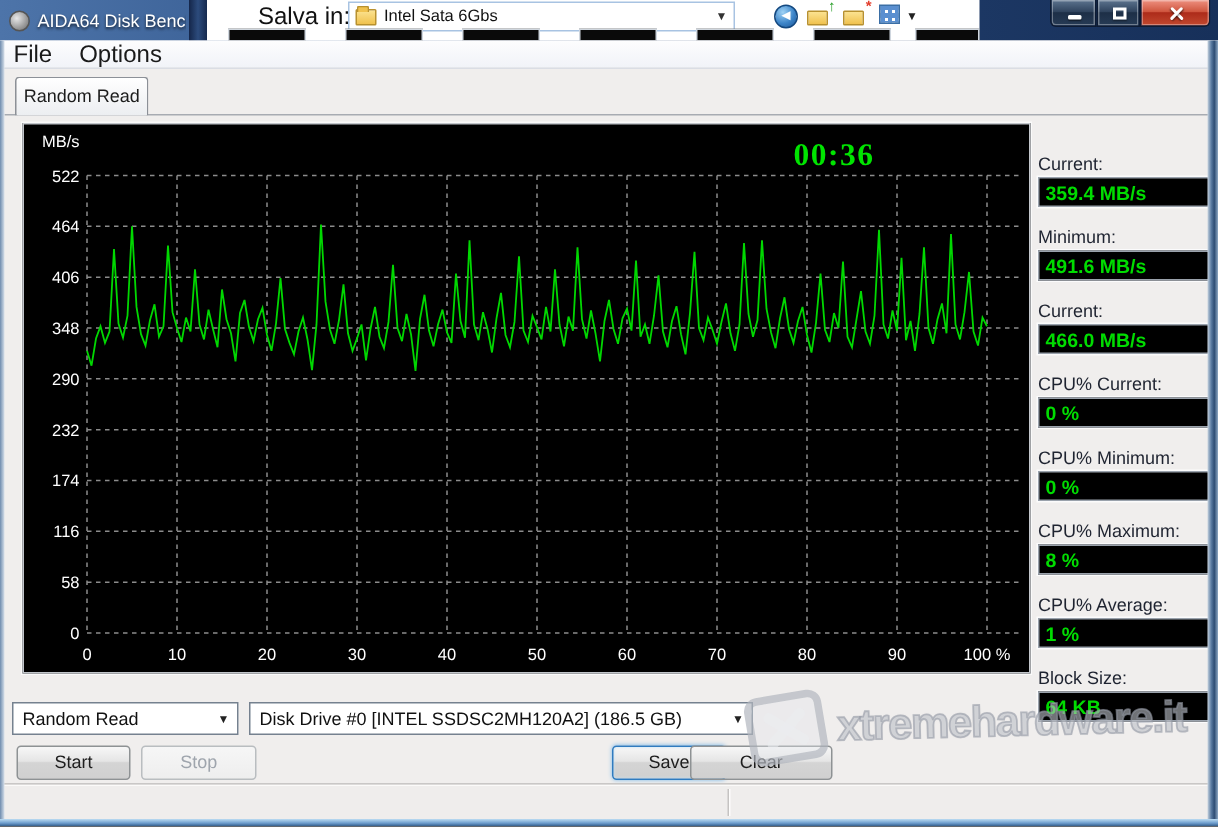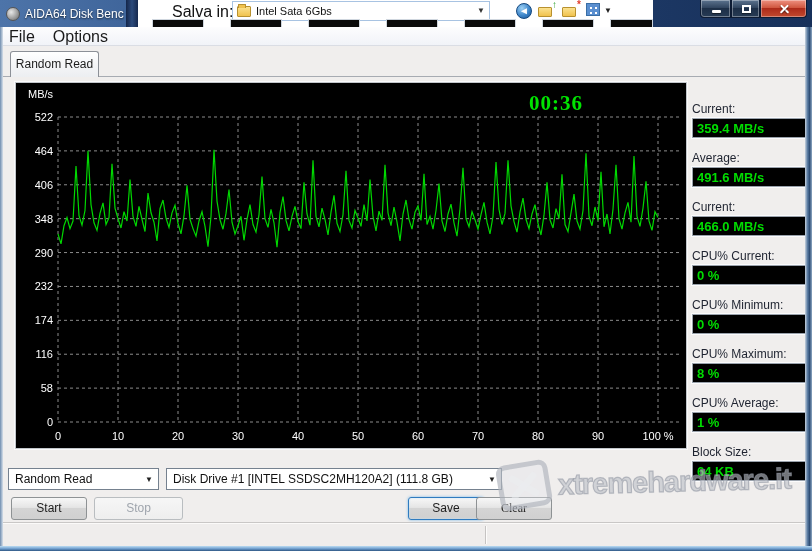--- a/index.html
+++ b/index.html
@@ -81,23 +81,23 @@
 
   
   .combo { position:absolute; height:22px; background:#fff; border:1px solid #75818f; font-size:12px; color:#111; }
   .combo .txt { position:absolute; left:6px; top:3px; white-space:nowrap; }
   .combo .arr { position:absolute; right:5px; top:6px; font-size:8px; color:#222; }
   .combo.c1 { left:8px; top:468px; width:151px; }
   .combo.c2 { left:166px; top:468px; width:336px; }
   .btn { position:absolute; top:497px; height:23px; font-size:12px; color:#1d1d1d; text-align:center; line-height:21px;
     background:linear-gradient(#f7f7f7,#e5e5e5 45%,#d4d4d4 50%,#d0d0d0); border:1px solid #8e9294; border-radius:3px; }
   .btn.start { left:11px; width:76px; }
-  .btn.stop { left:94px; width:89px; color:#9fa5ad; border-color:#b9bdc0; background:linear-gradient(#f6f6f6,#eeeeee); }
+  .btn.stop { left:94px; width:77px; color:#9fa5ad; border-color:#b9bdc0; background:linear-gradient(#f6f6f6,#eeeeee); }
   .btn.save { left:408px; width:76px; border-color:#2f7bbf; box-shadow:0 0 3px #7ab8e8, inset 0 0 2px #bfe0f5; }
-  .btn.clear { left:476px; width:76px;font-family:Liberation Serif, serif; }
+  .btn.clear { left:460px; width:95px; }
 
   
   .statusbar { position:absolute; left:0; top:522px; width:812px; height:24px; background:#efedec; border-top:1px solid #c9c7c6; box-shadow:inset 0 1px 0 #fbfaf9; }
   .sb-div { position:absolute; left:485px; top:3px; width:1px; height:18px; background:#c5c3c2; box-shadow:1px 0 0 #fdfcfb; }
   .frame-bottom { position:absolute; left:0; top:546px; width:812px; height:5px; background:linear-gradient(#bcdcf2,#6d9dcd 55%,#2d5683); }
   .frame-left { position:absolute; left:0; top:27px; width:3px; height:519px; background:linear-gradient(to right,#6f8cae,#d7e0ea); }
   .frame-right { position:absolute; right:0; top:27px; width:7px; height:519px; background:linear-gradient(to right,#c7d3df,#5c7da3 35%,#2e4d74 65%,#8fa9c4); }
 
   
   .watermark { position:absolute; left:498px; top:451px; width:310px; height:62px; transform:rotate(-1.5deg);
@@ -219,21 +219,21 @@
         <polyline points="42.0,150.9 45.0,160.8 48.0,142.7 51.0,134.5 54.0,145.6 57.0,138.0 60.0,83.1 63.0,132.7 66.0,142.1 69.0,127.5 72.0,67.9 75.0,121.6 78.0,139.8 81.0,147.4 84.0,130.4 87.0,119.9 90.0,141.5 93.0,134.5 96.0,80.7 99.0,125.1 102.0,135.7 105.0,145.0 108.0,128.7 111.0,138.0 114.0,96.5 117.0,133.3 120.0,143.3 123.0,123.4 126.0,136.3 129.0,148.5 132.0,110.0 135.0,129.8 138.0,139.2 141.0,157.9 144.0,125.7 147.0,117.0 150.0,135.1 153.0,144.4 156.0,129.8 159.0,122.2 162.0,140.3 165.0,150.9 168.0,132.7 171.0,102.4 174.0,136.3 177.0,145.6 180.0,153.2 183.0,138.0 186.0,128.7 189.0,143.3 192.0,163.7 195.0,133.3 198.0,66.7 201.0,118.1 204.0,136.8 207.0,146.2 210.0,130.4 213.0,106.5 216.0,139.2 219.0,150.9 222.0,142.7 225.0,133.3 228.0,157.3 231.0,136.3 234.0,121.6 237.0,141.5 240.0,149.1 243.0,131.6 246.0,93.6 249.0,135.7 252.0,144.4 255.0,126.3 258.0,139.8 261.0,164.3 264.0,129.8 267.0,113.5 270.0,137.4 273.0,147.9 276.0,133.3 279.0,123.4 282.0,138.6 285.0,145.6 288.0,99.4 291.0,131.0 294.0,142.1 297.0,77.2 300.0,133.3 303.0,143.8 306.0,125.1 309.0,136.3 312.0,152.0 315.0,129.2 318.0,112.3 321.0,140.3 324.0,148.5 327.0,131.6 330.0,87.8 333.0,137.4 336.0,145.0 339.0,127.5 342.0,135.1 345.0,143.3 348.0,121.6 351.0,138.0 354.0,96.5 357.0,133.3 360.0,147.9 363.0,128.1 366.0,137.4 369.0,81.9 372.0,129.8 375.0,142.7 378.0,124.0 381.0,139.2 384.0,157.9 387.0,131.0 390.0,117.0 393.0,136.3 396.0,146.2 399.0,129.2 402.0,122.8 405.0,137.4 408.0,90.7 411.0,141.5 414.0,133.3 417.0,146.2 420.0,127.5 423.0,100.6 426.0,138.0 429.0,148.5 432.0,131.0 435.0,121.1 438.0,139.8 441.0,153.2 444.0,125.7 447.0,84.8 450.0,135.7 453.0,143.8 456.0,128.7 459.0,136.8 462.0,146.2 465.0,131.6 468.0,119.3 471.0,139.2 474.0,150.9 477.0,133.3 480.0,79.0 483.0,126.3 486.0,141.5 489.0,130.4 492.0,77.2 495.0,122.8 498.0,138.6 501.0,149.1 504.0,129.2 507.0,115.2 510.0,136.3 513.0,145.6 516.0,131.0 519.0,121.6 522.0,140.3 525.0,152.0 528.0,132.2 531.0,99.4 534.0,136.8 537.0,145.0 540.0,125.7 543.0,135.7 546.0,91.3 549.0,141.5 552.0,148.5 555.0,129.8 558.0,111.1 561.0,138.0 564.0,146.2 567.0,127.5 570.0,70.2 573.0,133.3 576.0,142.7 579.0,124.0 582.0,137.4 585.0,88.9 588.0,143.8 591.0,131.0 594.0,150.9 597.0,126.3 600.0,81.9 603.0,135.7 606.0,146.2 609.0,129.8 612.0,119.3 615.0,139.2 618.0,73.1 621.0,133.3 624.0,143.3 627.0,125.1 630.0,98.3 633.0,138.0 636.0,147.4 639.0,128.7 642.0,134.5" class="dataline" stroke="#00d800"></polyline>
       </svg>
   </div>
 
   <div class="stats" id="stats">
       <div class="stat">
         <div class="stat-label">Current:</div>
         <div class="stat-value">359.4 MB/s</div>
       </div>
       <div class="stat">
-        <div class="stat-label">Average:</div>
+        <div class="stat-label">Minimum:</div>
         <div class="stat-value">491.6 MB/s</div>
       </div>
       <div class="stat">
         <div class="stat-label">Current:</div>
         <div class="stat-value">466.0 MB/s</div>
       </div>
       <div class="stat">
         <div class="stat-label">CPU% Current:</div>
         <div class="stat-value">0 %</div>
       </div>
@@ -253,21 +253,21 @@
         <div class="stat-label">Block Size:</div>
         <div class="stat-value">64 KB</div>
       </div>
     </div>
 
   <div class="combo c1">
     <span class="txt">Random Read</span>
     <span class="arr">▼</span>
   </div>
   <div class="combo c2">
-    <span class="txt">Disk Drive #1  [INTEL SSDSC2MH120A2]  (111.8 GB)</span>
+    <span class="txt">Disk Drive #0  [INTEL SSDSC2MH120A2]  (186.5 GB)</span>
     <span class="arr">▼</span>
   </div>
   <div class="btn start">Start</div>
   <div class="btn stop">Stop</div>
   <div class="btn save">Save</div>
   <div class="btn clear">Clear</div>
 
   <div class="statusbar">
       <span class="sb-div"></span>
     </div>

